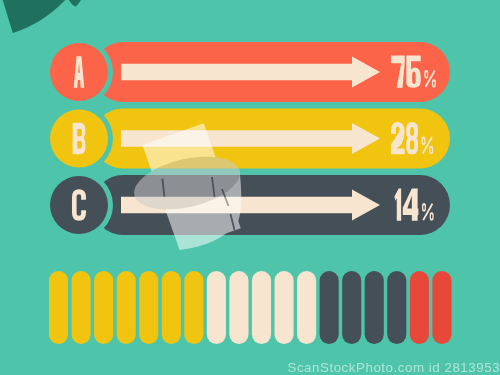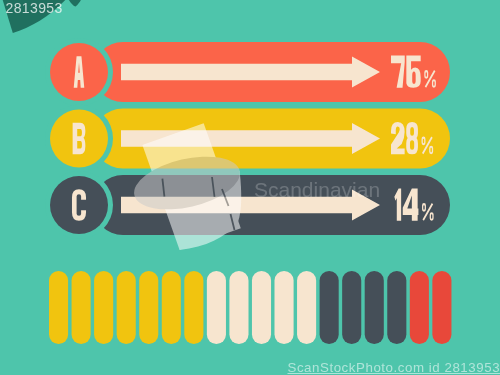--- a/index.html
+++ b/index.html
@@ -5,21 +5,21 @@
 <style>
   html,body{margin:0;padding:0;background:#4ec5ab;}
   body{width:500px;height:375px;overflow:hidden;
        font-family:"Liberation Sans",sans-serif;}
   #stage{position:relative;width:500px;height:375px;background:#4ec5ab;}
   svg.layer{position:absolute;left:0;top:0;width:500px;height:375px;display:block;}
   .wm-text{position:absolute;white-space:nowrap;}
   #wm-brand{left:254px;top:179.5px;font-size:21px;line-height:20px;color:#ffffff;
             opacity:.21;}
   #wm-id{left:5.6px;top:-0.2px;font-size:14px;letter-spacing:0.35px;color:#fff;opacity:.75;}
-  #wm-footer{left:287.5px;top:359.5px;font-size:13.3px;letter-spacing:0.55px;color:#fff;opacity:.55;text-decoration:underline;}
+  #wm-footer{left:287.5px;top:359.5px;font-size:13.3px;letter-spacing:0.55px;color:#fff;opacity:.55;}
 </style>
 </head>
 <body>
 
 <div id="stage">
 
   <svg class="layer" id="art" viewBox="0 0 500 375">
     <defs>
       <clipPath id="clipAll">
           <rect x="0" y="0" width="500" height="375"></rect>
@@ -85,16 +85,15 @@
         <path fill="#ffffff" d="M239.6,171 C242,192 242,210 238,222 C225,238 206,247 179.5,249.9 L203.7,160 Z"></path>
         <rect x="-32.5" y="-55.6" width="65" height="111.2" fill="#ffffff" transform="translate(191.6,186.6) rotate(-19.5)"></rect>
         <ellipse cx="0" cy="0" rx="54" ry="24" fill="#cbcbcb" transform="translate(187,183) rotate(-13)"></ellipse>
         <path d="M162.4,178.6 L164.4,196.6" stroke="#3b434b" stroke-width="1.8" fill="none" opacity="0.85"></path>
         <path d="M212,177 L214.5,197" stroke="#3b434b" stroke-width="1.8" fill="none" opacity="0.85"></path>
         <path d="M222,189 L228.5,206" stroke="#3b434b" stroke-width="1.8" fill="none" opacity="0.85"></path>
         <path d="M230.5,214 L234.5,230" stroke="#3b434b" stroke-width="1.8" fill="none" opacity="0.85"></path>
       </g>
     </svg>
 
-  <div class="wm-text" id="wm-brand"><span>Scandinavian</span><br></div>
-  <div class="wm-text" id="wm-id">2813953</div>
+  <div class="wm-text" id="wm-brand"><br></div>
   <div class="wm-text" id="wm-footer">ScanStockPhoto.com id 2813953</div>
 </div>
 
 </body></html>

